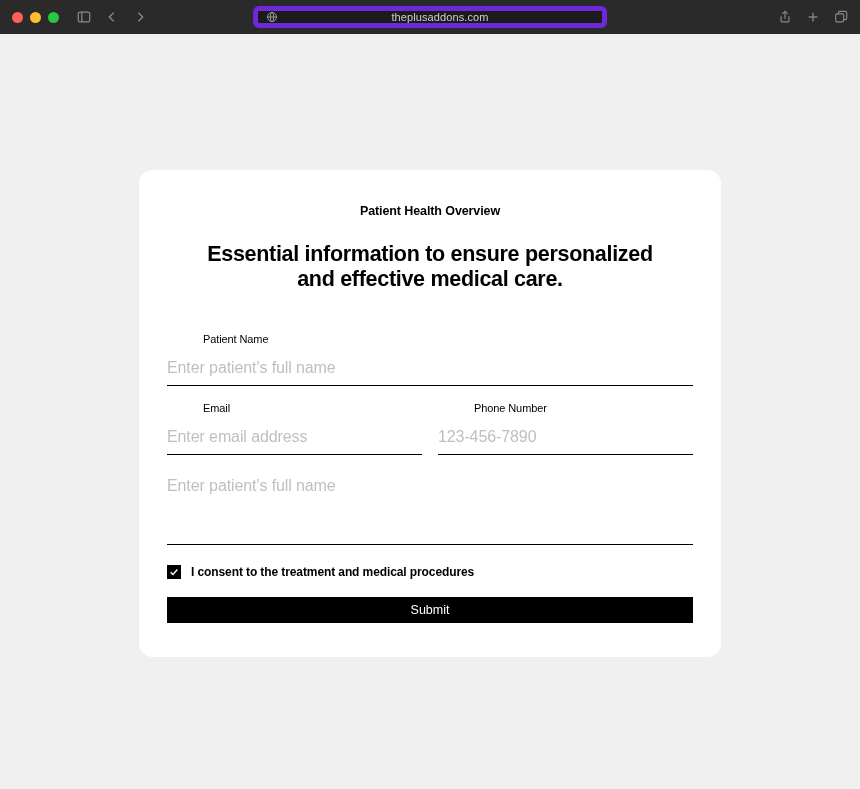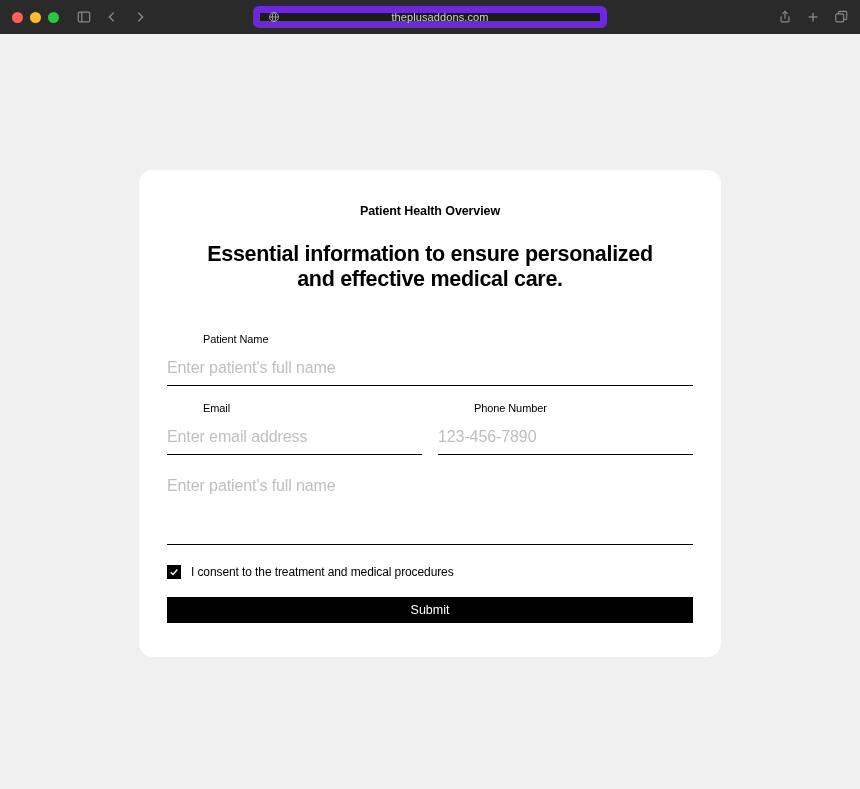--- a/index.html
+++ b/index.html
@@ -39,21 +39,21 @@
       display: flex;
       align-items: center;
       justify-content: center;
       color: #8a8a8a;
     }
     .address-bar {
       position: absolute;
       left: 50%;
       transform: translateX(-50%);
       background: #1b1b1b;
-      border: 7px solid #6d28d9;
+      border: 5px solid #6d28d9;
       border-radius: 6px;
       height: 22px;
       width: 354px;
       display: flex;
       align-items: center;
       padding: 0 8px;
       gap: 8px;
     }
     .globe {
       width: 12px; height: 12px; color: #a7a7a7;
@@ -149,20 +149,21 @@
       display: flex;
       align-items: center;
       justify-content: center;
       flex-shrink: 0;
     }
     .checkbox svg { width: 10px; height: 10px; }
     .consent-label {
       font-size: 12px;
       color: #000;
       letter-spacing: -0.1px;
+      font-weight: bold;
     }
     .submit {
       width: 100%;
       background: #000;
       color: #fff;
       border: none;
       height: 26px;
       font-size: 12.5px;
       font-weight: 500;
       margin-top: 18px;

